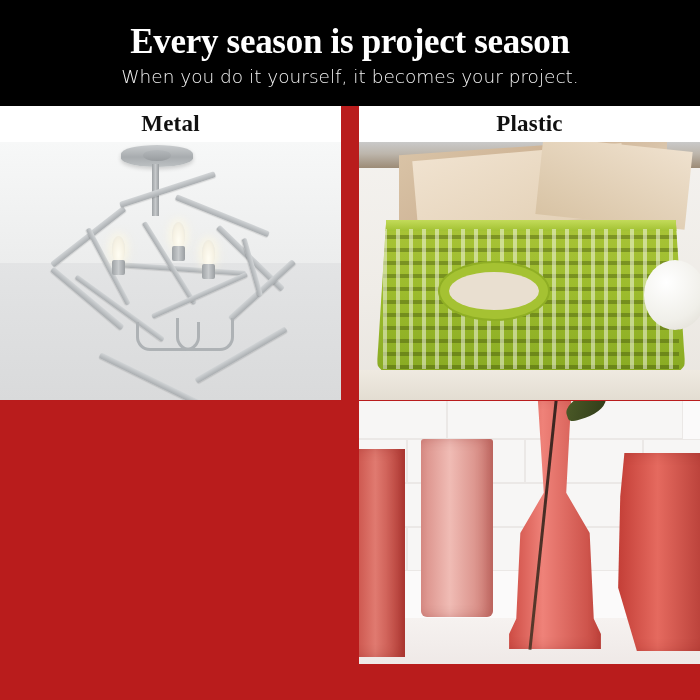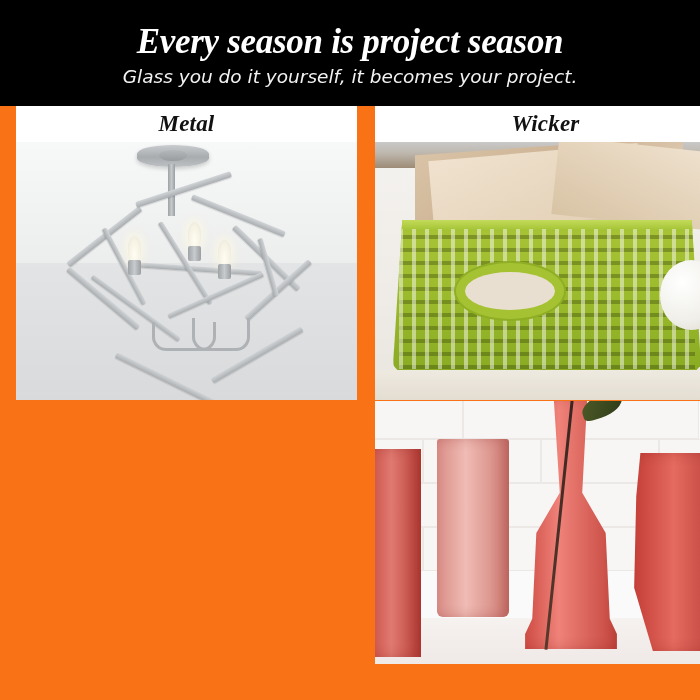--- a/index.html
+++ b/index.html
@@ -2,21 +2,21 @@
 <html><head>
 <meta charset="utf-8">
 <style>
   html,body{margin:0;padding:0;}
   body{
     width:700px;height:700px;
     background:#ffffff;
     font-family:"Liberation Sans",sans-serif;
     overflow:hidden;
   }
-  .page{position:relative;width:700px;height:700px;background:#f97316;font-style:italic;}
+  .page{position:relative;width:700px;height:700px;background:#b91c1c;}
 
   
   .header{
     position:absolute;left:0;top:0;width:700px;height:106px;
     background:#000000;
     display:flex;flex-direction:column;align-items:center;justify-content:center;
     box-sizing:border-box;padding-top:4px;
   }
   .headline{
     font-family:"Liberation Serif",serif;
@@ -34,21 +34,21 @@
     line-height:22px;
     color:#f2f2f2;
     margin-top:5px;
     white-space:nowrap;
   }
 
   
   .grid{
     position:absolute;left:0;top:106px;width:700px;height:594px;
   }
-  .cell{position:absolute;width:341px;margin-left:16px;}
+  .cell{position:absolute;width:341px;}
   .cell-tl{left:0;top:0;}
   .cell-tr{left:359px;top:0;}
   .cell-bl{left:0;top:295px;}
   .cell-br{left:359px;top:295px;}
 
   .cell-label{
     height:36px;
     display:flex;align-items:center;justify-content:center;
     font-family:"Liberation Serif",serif;
     font-weight:bold;
@@ -160,21 +160,21 @@
   .leaf{position:absolute;left:206px;top:-6px;width:42px;height:22px;
     background:linear-gradient(120deg,#4d5c28,#2f3a18);border-radius:60% 20% 60% 20%;transform:rotate(-18deg);}
 </style>
 </head>
 <body>
 
 <div class="page">
 
   <div class="header">
     <div class="headline">Every season is project season</div>
-    <div class="subhead">Glass you do it yourself, it becomes your project.</div>
+    <div class="subhead">When you do it yourself, it becomes your project.</div>
   </div>
 
   <div class="grid">
 
     <div class="cell cell-tl">
       <div class="cell-label">Metal</div>
       <div class="photo">
         <div class="m-wall"></div>
         <div class="m-ceil"></div>
         <div class="m-canopy"></div>
@@ -200,21 +200,21 @@
           <div class="socket" style="left:64px;top:94px;"></div>
           <div class="bulb" style="left:124px;top:56px;"></div>
           <div class="socket" style="left:124px;top:80px;"></div>
           <div class="bulb" style="left:154px;top:74px;"></div>
           <div class="socket" style="left:154px;top:98px;"></div>
         </div>
       </div>
     </div>
 
     <div class="cell cell-tr">
-      <div class="cell-label">Wicker</div>
+      <div class="cell-label">Plastic</div>
       <div class="photo">
         <div class="p-bg"></div>
         <div class="p-shelfwood"></div>
         <div class="p-cardboard"></div>
         <div class="p-cardboard2"></div>
         <div class="p-cardboard3"></div>
         <div class="basket">
           <div class="basket-rim"></div>
           <div class="basket-weave"></div>
           <div class="basket-handle"></div>

